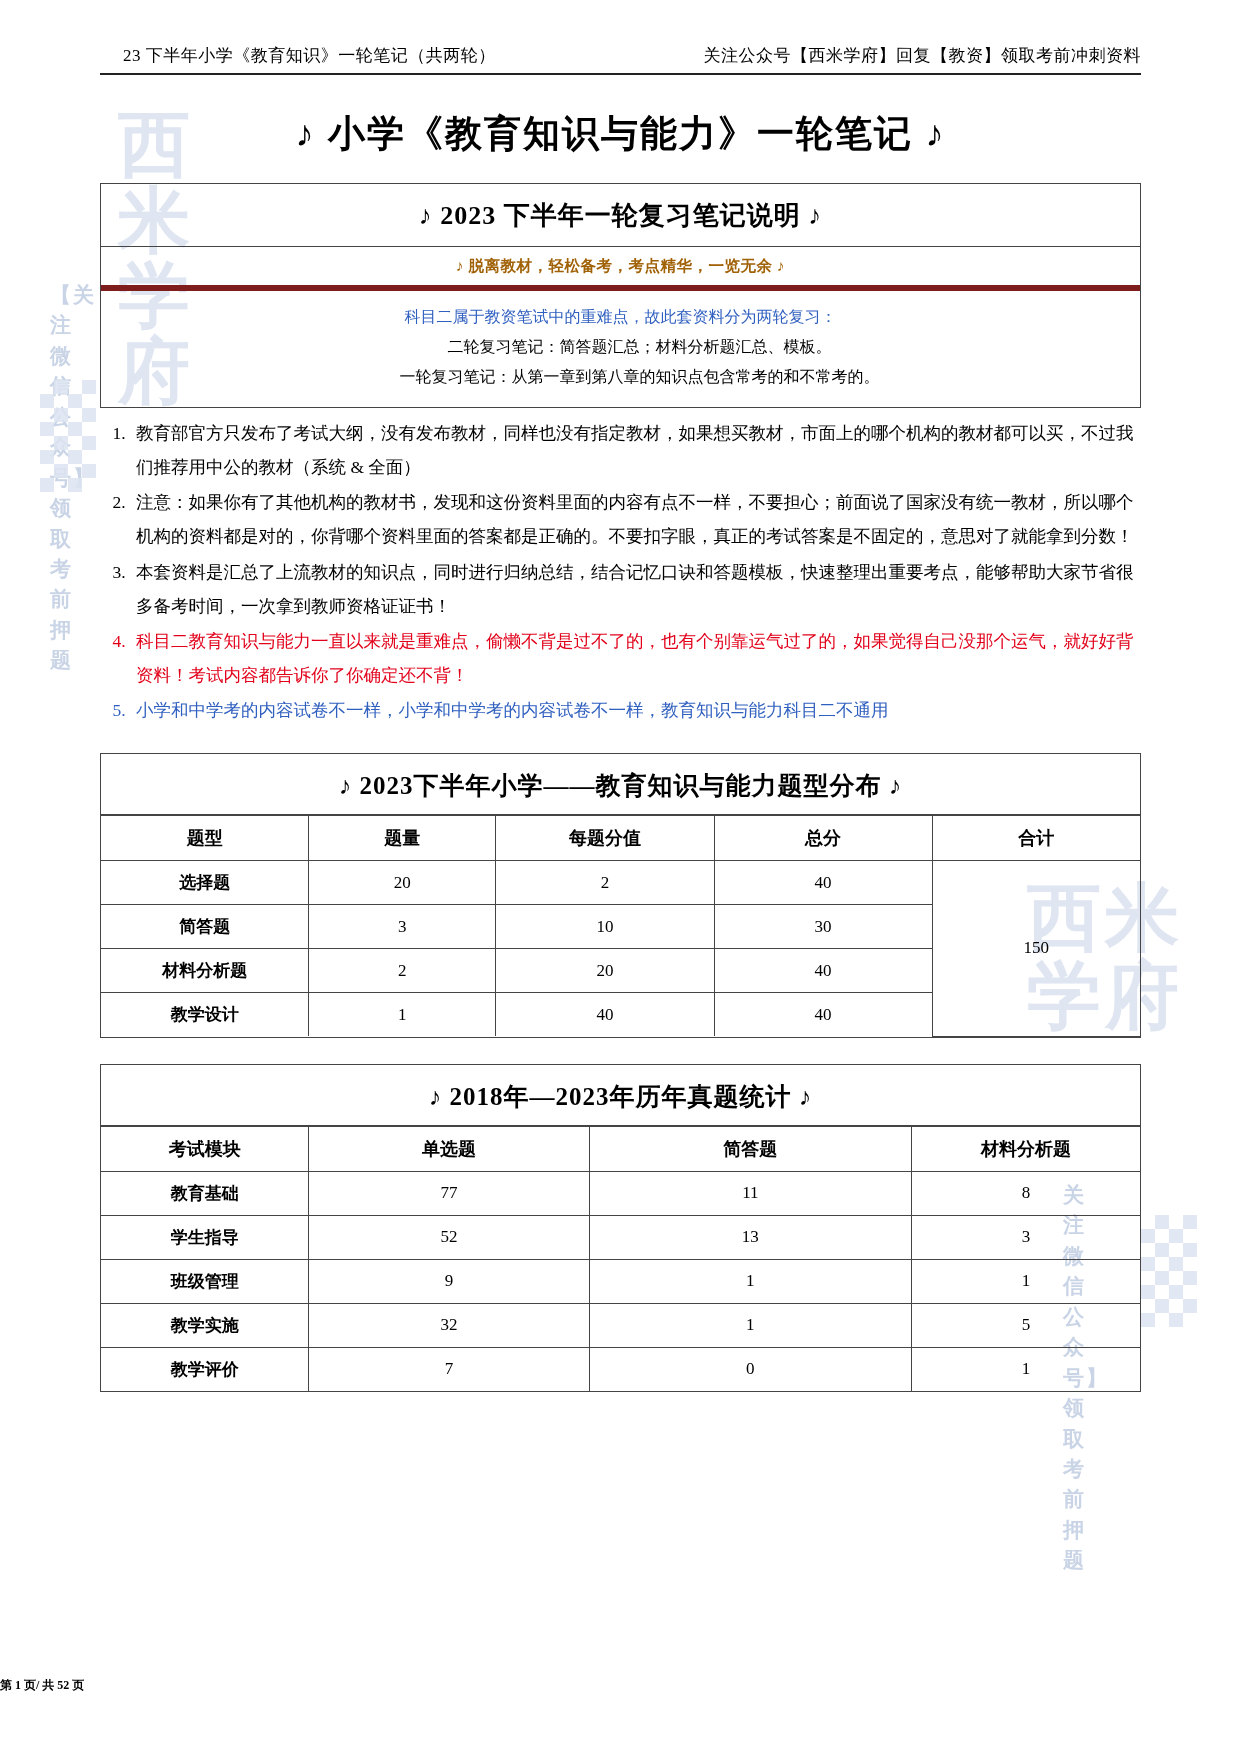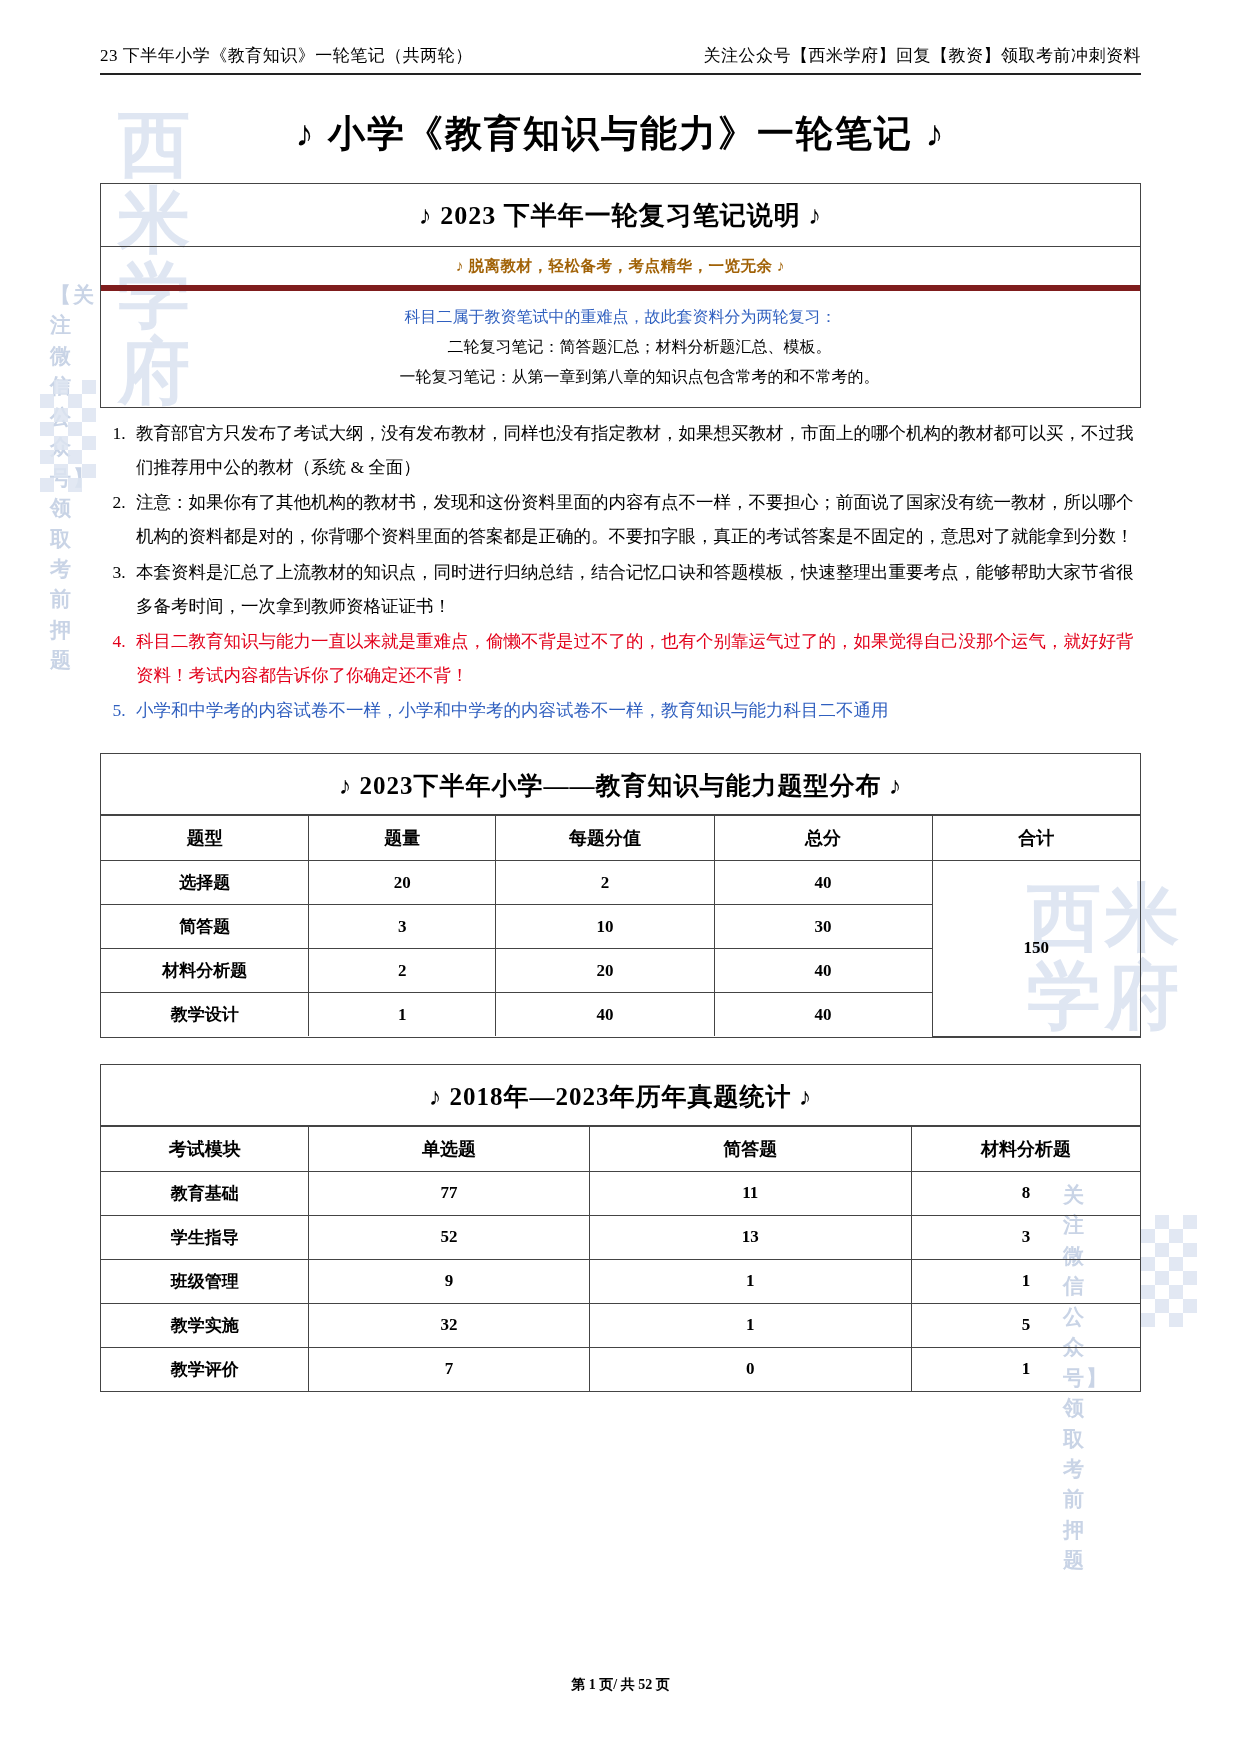--- a/index.html
+++ b/index.html
@@ -85,21 +85,21 @@
   }
 
   .header {
     display: flex;
     justify-content: space-between;
     align-items: flex-end;
     font-size: 17px;
     padding: 44px 0 6px 0;
     letter-spacing: .5px;
   }
-  .header-left { white-space: nowrap; }
+  .header-left { white-space: nowrap; margin-left: 23px; }
   .header-right { white-space: nowrap; }
   .header-rule {
     border-bottom: 2px solid #222;
     margin: 0 0 0 0;
   }
 
   .doc-title {
     text-align: center;
     font-size: 37px;
     font-weight: 700;
@@ -170,41 +170,41 @@
   }
   table {
     border-collapse: collapse;
     width: 100%;
     font-size: 17px;
   }
   table td, table th {
     border: 1px solid #444;
     text-align: center;
     padding: 10px 4px;
-    font-weight: 700;
+    font-weight: 400;
   }
   table th {
     font-weight: 700;
     font-size: 18px;
   }
   table td.cat, table th.cat { font-weight: 700; }
   .tbl-wrap table { border: 0; }
   .tbl-wrap table td:first-child,
   .tbl-wrap table th:first-child { border-left: 0; }
   .tbl-wrap table td:last-child,
   .tbl-wrap table th:last-child { border-right: 0; }
   .tbl-wrap table tr:last-child td { border-bottom: 0; }
 
   .footer {
     position: absolute;
     bottom: 60px;
     left: 0;
     right: 0;
-    text-align: center;
-    font-size: 14px;
+    text-align: left;
+    font-size: 12px;
     font-weight: 700;
     z-index: 3;
   }
 </style>
 </head>
 <body>
 
 <div class="wm wm-left-big">西米学府</div>
 <div class="wm wm-left-col">【关注微信公众号】领取考前押题</div>
 <div class="wm-checker left"></div>

